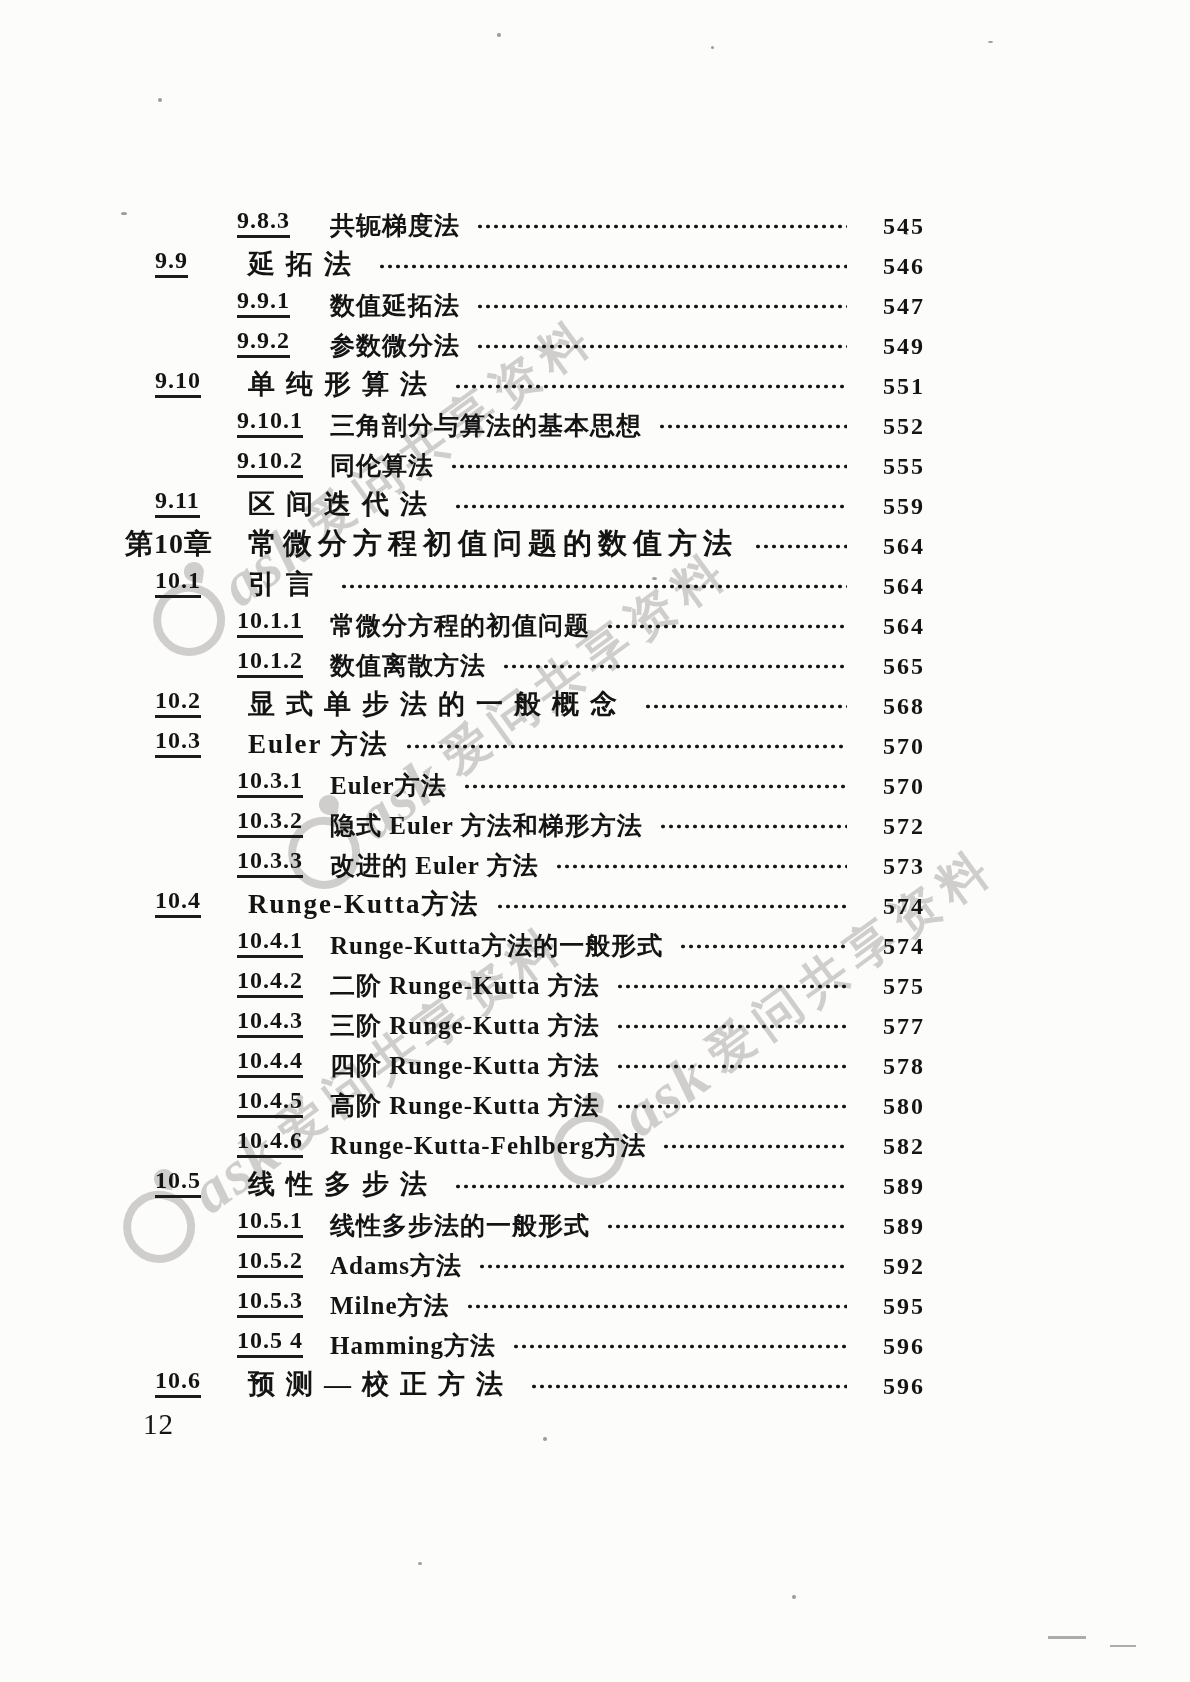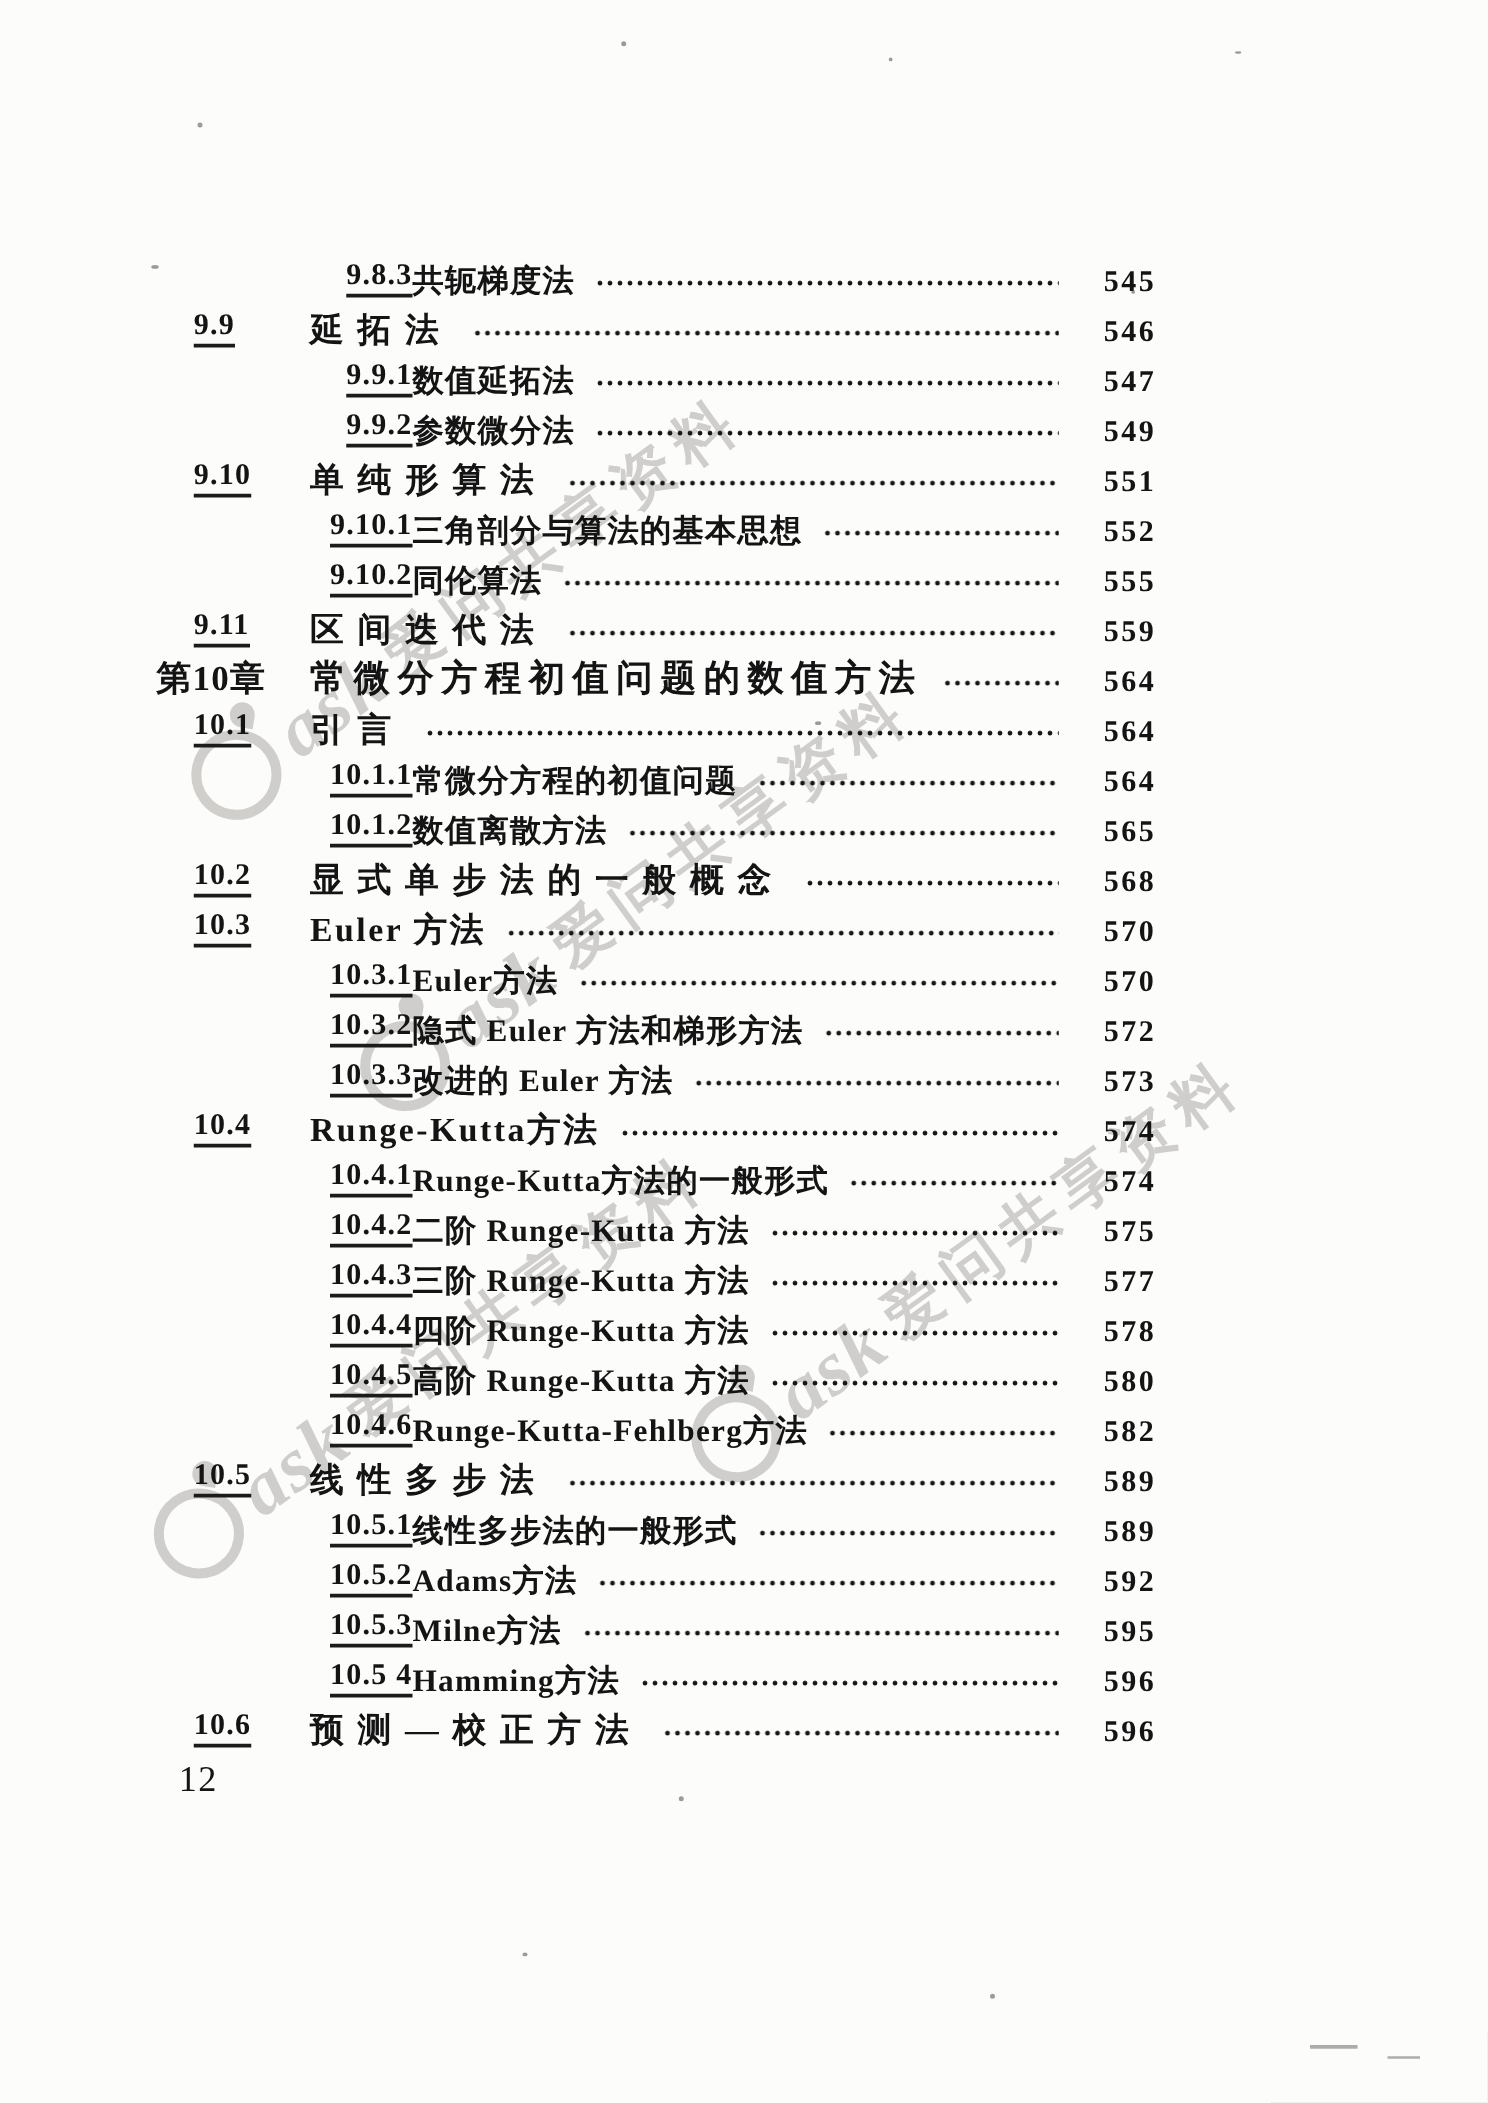--- a/index.html
+++ b/index.html
@@ -46,21 +46,21 @@
   
   .toc{
     position:absolute;left:125px;top:203px;width:800px;z-index:2;
   }
   .row{
     display:flex;align-items:flex-end;
     height:40px;padding-bottom:5px;box-sizing:border-box;
   }
   .num{flex:0 0 auto;box-sizing:border-box;width:123px;}
   .section .num{padding-left:30px;}
-  .sub .num{width:93px;margin-left:112px;text-align:right;}
+  .sub .num{width:93px;margin-left:112px;}
   .num-inner{
     display:inline-block;
     font-weight:bold;font-size:24px;line-height:1;letter-spacing:1px;
     border-bottom:3px solid #1c1c1c;padding-bottom:3px;
   }
   .chapter .num-inner{font-size:28px;border-bottom:none;padding-bottom:0;margin-top:38px;}
   .title{
     flex:0 0 auto;
     font-weight:bold;font-size:27px;line-height:1;
     letter-spacing:2px;margin-right:6px;

